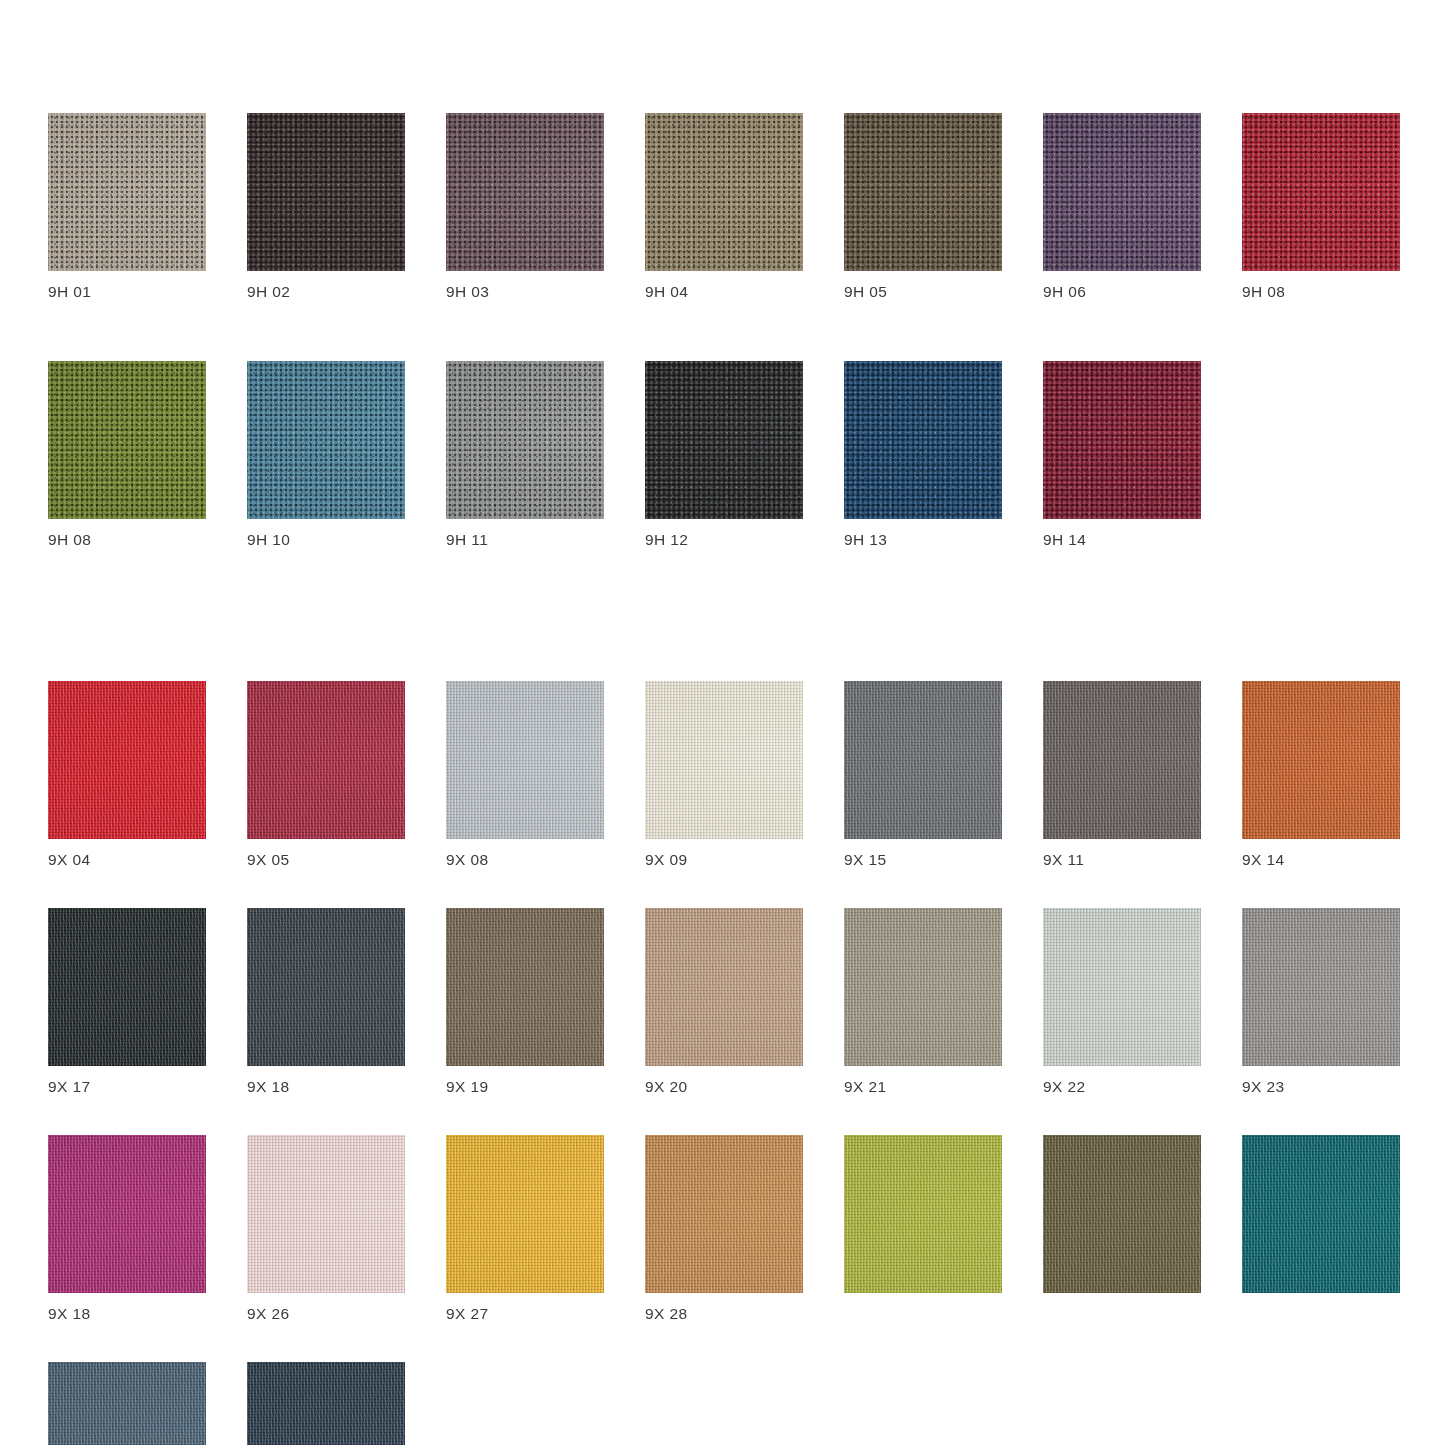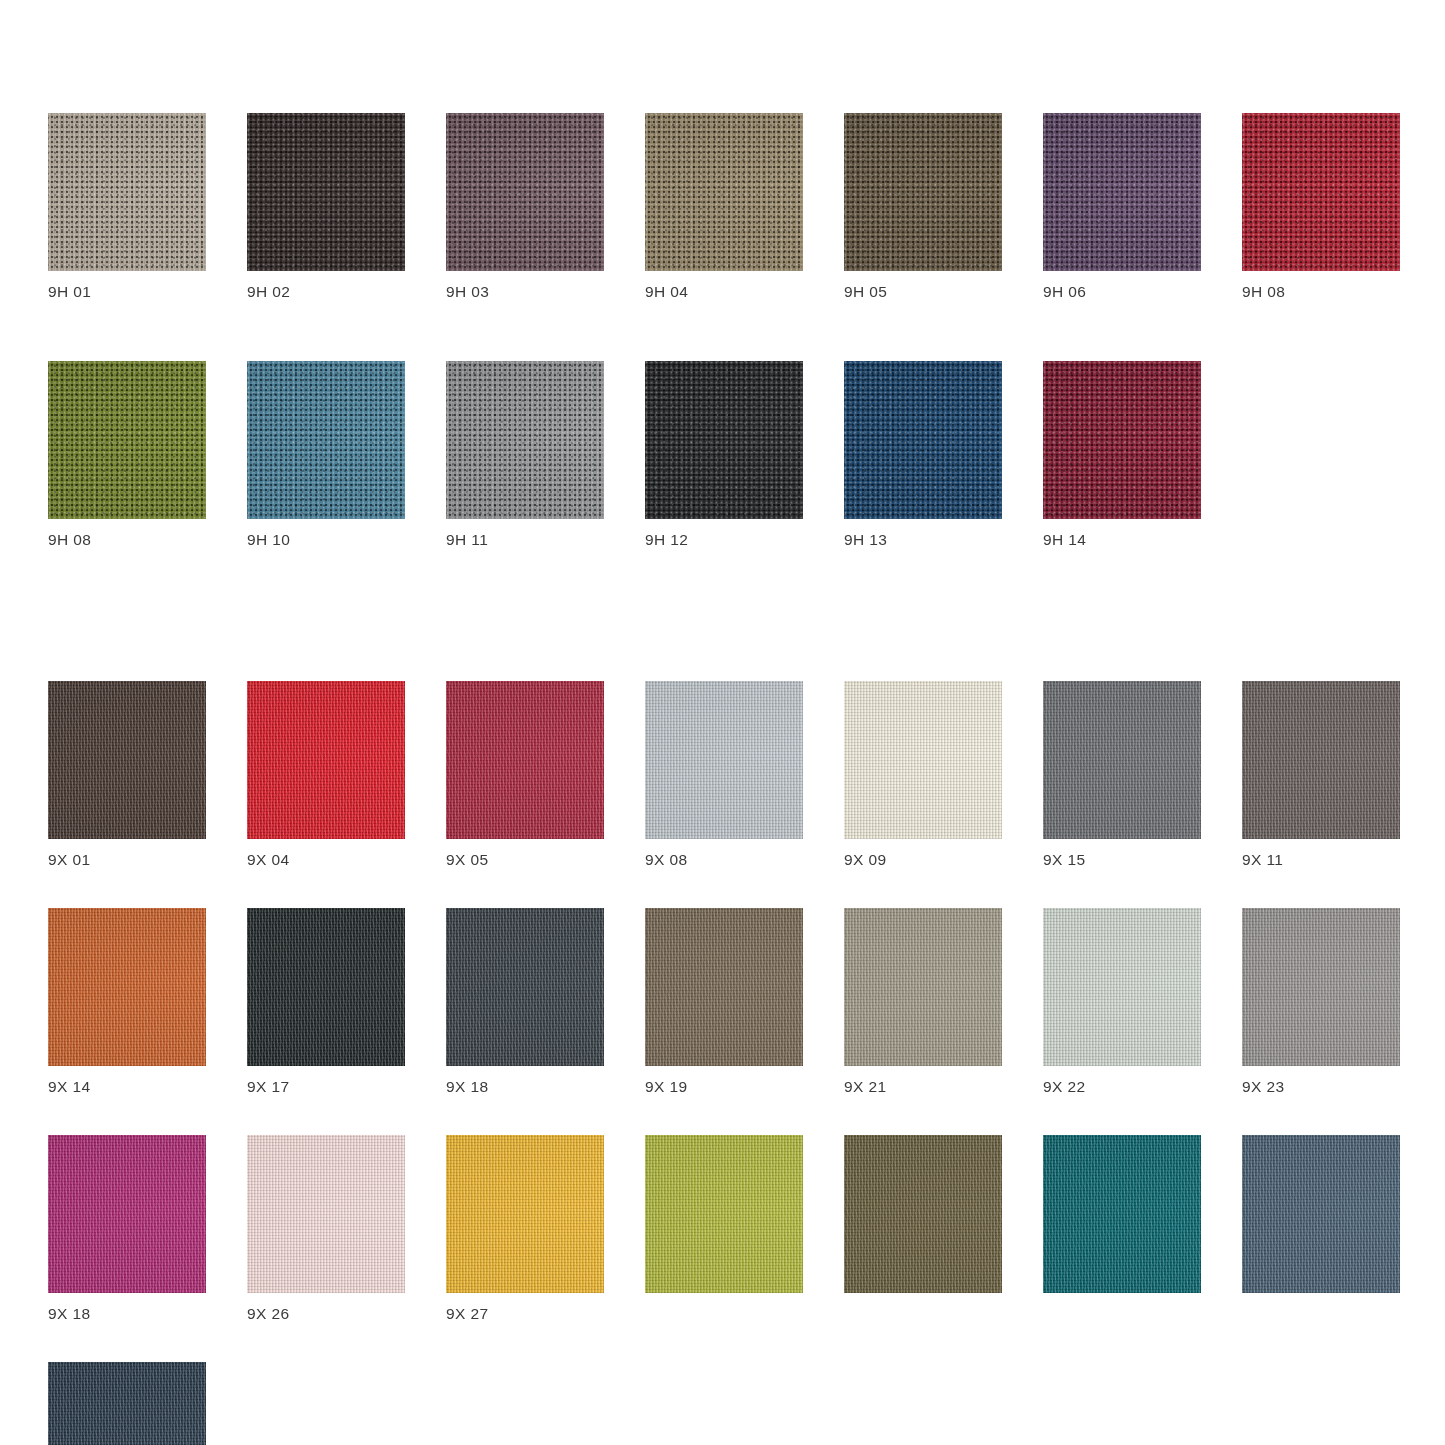--- a/index.html
+++ b/index.html
@@ -139,24 +139,20 @@
         <div class="swatch-cell">
           <div class="swatch tex-9h" style="background-color: rgb(142, 32, 56); background-image: linear-gradient(160deg, rgba(74, 12, 27, 0.35) 0%, rgba(142, 32, 56, 0) 55%), linear-gradient(20deg, rgba(74, 12, 27, 0.3) 0%, rgba(142, 32, 56, 0) 60%);"></div>
           <div class="label">9H 14</div>
         </div>
       </div>
   </div>
 
   <div class="section" id="section-9x">
     <div class="grid" id="grid-9x">
         <div class="swatch-cell">
-          <div class="swatch tex-9x" style="background-color: rgb(74, 58, 51); background-image: linear-gradient(160deg, rgba(46, 35, 30, 0.35) 0%, rgba(74, 58, 51, 0) 55%), linear-gradient(20deg, rgba(46, 35, 30, 0.3) 0%, rgba(74, 58, 51, 0) 60%);"></div>
-          <div class="label">9X 01</div>
-        </div>
-        <div class="swatch-cell">
           <div class="swatch tex-9x" style="background-color: rgb(224, 27, 39); background-image: linear-gradient(160deg, rgba(176, 17, 28, 0.35) 0%, rgba(224, 27, 39, 0) 55%), linear-gradient(20deg, rgba(176, 17, 28, 0.3) 0%, rgba(224, 27, 39, 0) 60%);"></div>
           <div class="label">9X 04</div>
         </div>
         <div class="swatch-cell">
           <div class="swatch tex-9x" style="background-color: rgb(174, 41, 65); background-image: linear-gradient(160deg, rgba(129, 24, 44, 0.35) 0%, rgba(174, 41, 65, 0) 55%), linear-gradient(20deg, rgba(129, 24, 44, 0.3) 0%, rgba(174, 41, 65, 0) 60%);"></div>
           <div class="label">9X 05</div>
         </div>
         <div class="swatch-cell">
           <div class="swatch tex-9x" style="background-color: rgb(196, 203, 208); background-image: linear-gradient(160deg, rgba(163, 171, 177, 0.35) 0%, rgba(196, 203, 208, 0) 55%), linear-gradient(20deg, rgba(163, 171, 177, 0.3) 0%, rgba(196, 203, 208, 0) 60%);"></div>
           <div class="label">9X 08</div>
@@ -183,20 +179,24 @@
         </div>
         <div class="swatch-cell">
           <div class="swatch tex-9x" style="background-color: rgb(57, 66, 72); background-image: linear-gradient(160deg, rgba(35, 42, 47, 0.35) 0%, rgba(57, 66, 72, 0) 55%), linear-gradient(20deg, rgba(35, 42, 47, 0.3) 0%, rgba(57, 66, 72, 0) 60%);"></div>
           <div class="label">9X 18</div>
         </div>
         <div class="swatch-cell">
           <div class="swatch tex-9x" style="background-color: rgb(123, 107, 86); background-image: linear-gradient(160deg, rgba(91, 78, 61, 0.35) 0%, rgba(123, 107, 86, 0) 55%), linear-gradient(20deg, rgba(91, 78, 61, 0.3) 0%, rgba(123, 107, 86, 0) 60%);"></div>
           <div class="label">9X 19</div>
         </div>
         <div class="swatch-cell">
+          <div class="swatch tex-9x" style="background-color: rgb(197, 164, 137); background-image: linear-gradient(160deg, rgba(165, 132, 107, 0.35) 0%, rgba(197, 164, 137, 0) 55%), linear-gradient(20deg, rgba(165, 132, 107, 0.3) 0%, rgba(197, 164, 137, 0) 60%);"></div>
+          <div class="label">9X 20</div>
+        </div>
+        <div class="swatch-cell">
           <div class="swatch tex-9x" style="background-color: rgb(164, 158, 140); background-image: linear-gradient(160deg, rgba(131, 125, 108, 0.35) 0%, rgba(164, 158, 140, 0) 55%), linear-gradient(20deg, rgba(131, 125, 108, 0.3) 0%, rgba(164, 158, 140, 0) 60%);"></div>
           <div class="label">9X 21</div>
         </div>
         <div class="swatch-cell">
           <div class="swatch tex-9x" style="background-color: rgb(213, 220, 213); background-image: linear-gradient(160deg, rgba(183, 192, 184, 0.35) 0%, rgba(213, 220, 213, 0) 55%), linear-gradient(20deg, rgba(183, 192, 184, 0.3) 0%, rgba(213, 220, 213, 0) 60%);"></div>
           <div class="label">9X 22</div>
         </div>
         <div class="swatch-cell">
           <div class="swatch tex-9x" style="background-color: rgb(155, 152, 150); background-image: linear-gradient(160deg, rgba(123, 120, 118, 0.35) 0%, rgba(155, 152, 150, 0) 55%), linear-gradient(20deg, rgba(123, 120, 118, 0.3) 0%, rgba(155, 152, 150, 0) 60%);"></div>
           <div class="label">9X 23</div>
@@ -207,20 +207,24 @@
         </div>
         <div class="swatch-cell">
           <div class="swatch tex-9x" style="background-color: rgb(247, 225, 222); background-image: linear-gradient(160deg, rgba(228, 199, 195, 0.35) 0%, rgba(247, 225, 222, 0) 55%), linear-gradient(20deg, rgba(228, 199, 195, 0.3) 0%, rgba(247, 225, 222, 0) 60%);"></div>
           <div class="label">9X 26</div>
         </div>
         <div class="swatch-cell">
           <div class="swatch tex-9x" style="background-color: rgb(242, 187, 51); background-image: linear-gradient(160deg, rgba(207, 152, 25, 0.35) 0%, rgba(242, 187, 51, 0) 55%), linear-gradient(20deg, rgba(207, 152, 25, 0.3) 0%, rgba(242, 187, 51, 0) 60%);"></div>
           <div class="label">9X 27</div>
         </div>
         <div class="swatch-cell">
+          <div class="swatch tex-9x" style="background-color: rgb(204, 145, 83); background-image: linear-gradient(160deg, rgba(168, 111, 54, 0.35) 0%, rgba(204, 145, 83, 0) 55%), linear-gradient(20deg, rgba(168, 111, 54, 0.3) 0%, rgba(204, 145, 83, 0) 60%);"></div>
+          <div class="label">9X 28</div>
+        </div>
+        <div class="swatch-cell">
           <div class="swatch tex-9x" style="background-color: rgb(180, 189, 63); background-image: linear-gradient(160deg, rgba(143, 151, 40, 0.35) 0%, rgba(180, 189, 63, 0) 55%), linear-gradient(20deg, rgba(143, 151, 40, 0.3) 0%, rgba(180, 189, 63, 0) 60%);"></div>
         </div>
         <div class="swatch-cell">
           <div class="swatch tex-9x" style="background-color: rgb(107, 97, 64); background-image: linear-gradient(160deg, rgba(78, 70, 41, 0.35) 0%, rgba(107, 97, 64, 0) 55%), linear-gradient(20deg, rgba(78, 70, 41, 0.3) 0%, rgba(107, 97, 64, 0) 60%);"></div>
         </div>
         <div class="swatch-cell">
           <div class="swatch tex-9x" style="background-color: rgb(7, 103, 111); background-image: linear-gradient(160deg, rgba(3, 75, 82, 0.35) 0%, rgba(7, 103, 111, 0) 55%), linear-gradient(20deg, rgba(3, 75, 82, 0.3) 0%, rgba(7, 103, 111, 0) 60%);"></div>
         </div>
         <div class="swatch-cell">
           <div class="swatch tex-9x" style="background-color: rgb(74, 98, 117); background-image: linear-gradient(160deg, rgba(51, 71, 88, 0.35) 0%, rgba(74, 98, 117, 0) 55%), linear-gradient(20deg, rgba(51, 71, 88, 0.3) 0%, rgba(74, 98, 117, 0) 60%);"></div>

